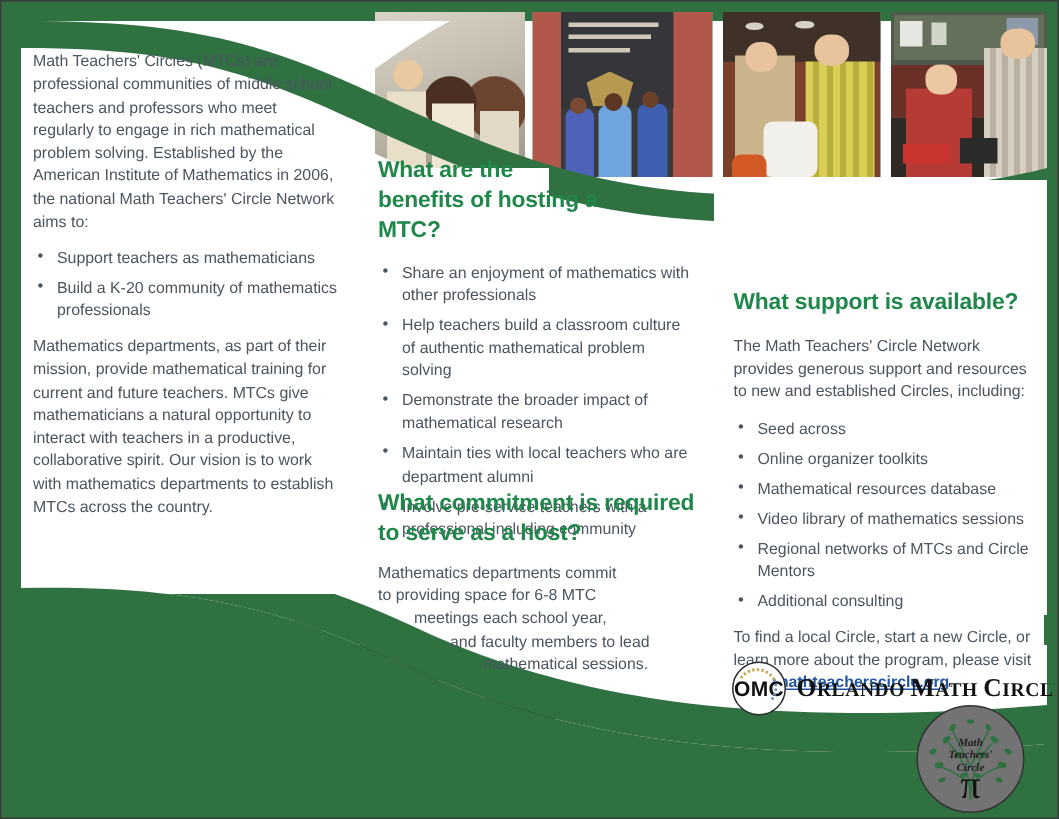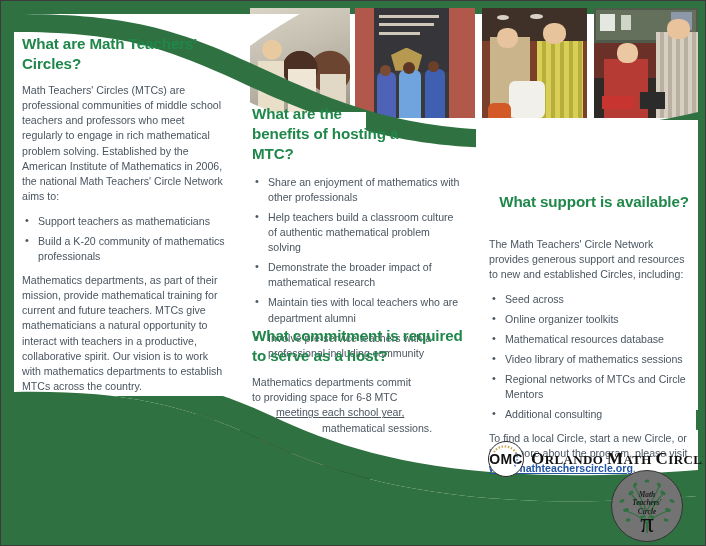--- a/index.html
+++ b/index.html
@@ -88,21 +88,21 @@
     position:absolute;left:3px;top:-1px;
     color:#4a5560;
     font-size:11px;
   }
   
   .stagger div{
     color:#4a5560;font-size:10.6px;line-height:1.46;
   }
   .stagger .l1{margin-left:0px;}
   .stagger .l2{margin-left:0px;}
-  .stagger .l3{margin-left:24px;text-decoration:underline;}
+  .stagger .l3{margin-left:24px;}
   .stagger .l4{margin-left:48px;}
   .stagger .l5{margin-left:70px;}
 
   a.weblink{
     color:#2255a4;
     text-decoration:underline;
     font-weight:bold;
     font-size:10.6px;
   }
 
@@ -294,21 +294,20 @@
              L698,470 C474,488 360,458 272,416 C190,378 120,366 14,368 Z" fill="#2f7140"></path>
 
     <rect x="14" y="300" width="232" height="96" fill="#ffffff"></rect>
     <rect x="246" y="300" width="452" height="80" fill="#ffffff"></rect>
 
     <path d="M14,392 C120,390 186,404 266,442 C356,484 474,514 698,496
              L698,524 L14,524 Z" fill="#2f7140"></path>
   </svg>
 
   <div class="col" style="left:22px;top:34px;width:205px;">
-    <h2 class="head">What are Math Teachers' Circles?</h2>
     <p class="body">Math Teachers' Circles (MTCs) are professional communities of middle school teachers and professors who meet regularly to engage in rich mathematical problem solving. Established by the American Institute of Mathematics in 2006, the national Math Teachers' Circle Network aims to:</p>
     <ul class="blist">
       <li>Support teachers as mathematicians</li>
       <li>Build a K-20 community of mathematics professionals</li>
     </ul>
     <p class="body">Mathematics departments, as part of their mission, provide mathematical training for current and future teachers. MTCs give mathematicians a natural opportunity to interact with teachers in a productive, collaborative spirit. Our vision is to work with mathematics departments to establish MTCs across the country.</p>
   </div>
 
   <div class="col" style="left:252px;top:104px;width:210px;">
     <h2 class="head" style="width:150px;">What are the benefits of hosting a MTC?</h2>
@@ -320,26 +319,27 @@
       <li>Involve pre-service teachers with a professional including community</li>
     </ul>
   </div>
 
   <div class="col" style="left:252px;top:326px;width:218px;">
     <h2 class="head">What commitment is required to serve as a host?</h2>
     <div class="stagger" style="margin-top:8px;">
       <div class="l1">Mathematics departments commit</div>
       <div class="l2">to providing space for 6-8 MTC</div>
       <div class="l3">meetings each school year,</div>
+      <div class="l4">and faculty members to lead</div>
       <div class="l5">mathematical sessions.</div>
     </div>
   </div>
 
   <div class="col" style="left:489px;top:192px;width:200px;">
-    <h2 class="head" style="margin-bottom:25px;text-align:right;">What support is available?</h2>
+    <h2 class="head" style="margin-bottom:12px;">What support is available?</h2>
     <p class="body">The Math Teachers' Circle Network provides generous support and resources to new and established Circles, including:</p>
     <ul class="blist">
       <li>Seed across</li>
       <li>Online organizer toolkits</li>
       <li>Mathematical resources database</li>
       <li>Video library of mathematics sessions</li>
       <li>Regional networks of MTCs and Circle Mentors</li>
       <li>Additional consulting</li>
     </ul>
     <p class="body" style="margin-bottom:0;">

